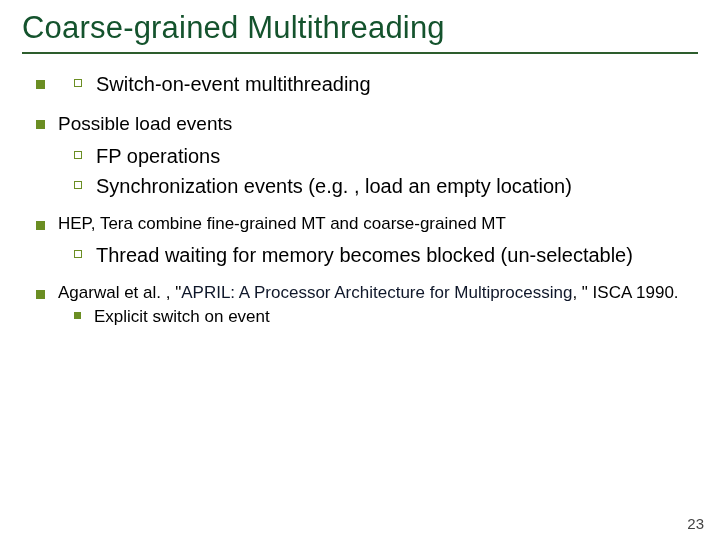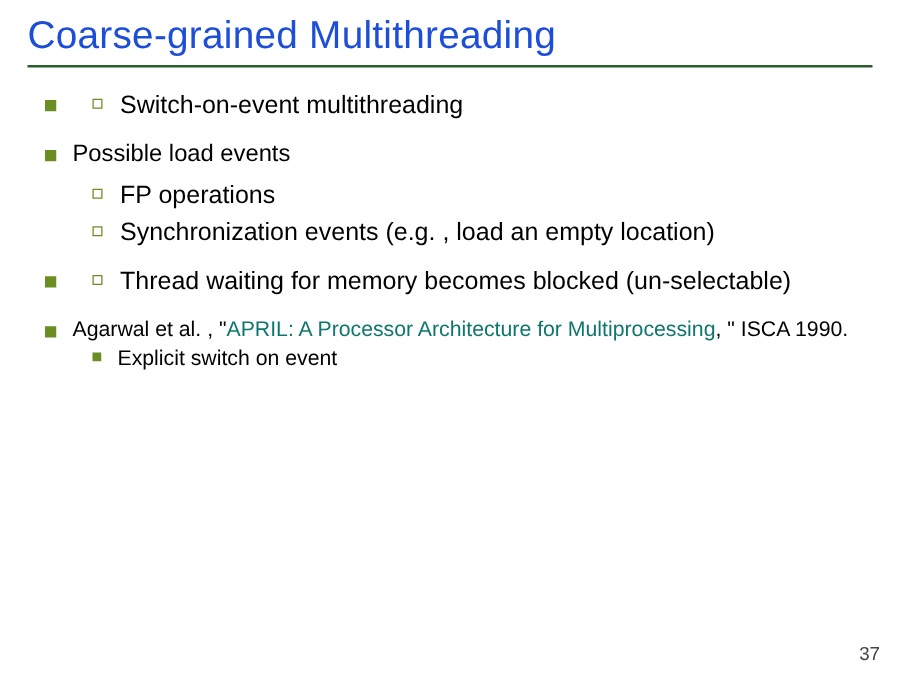--- a/index.html
+++ b/index.html
@@ -17,21 +17,21 @@
     box-sizing: border-box;
     width: 720px;
     height: 540px;
     padding: 10px 22px 0 22px;
     position: relative;
   }
   .title {
     font-family: Arial, Helvetica, sans-serif;
     font-size: 31px;
     font-weight: 400;
-    color: #1d4ed8;
+    color: #14532d;
     letter-spacing: 0.2px;
     margin: 0 0 6px 0;
   }
   .title-rule {
     border: none;
     border-top: 2px solid #2d5d2d;
     margin: 0 0 18px 0;
   }
   .content {
     font-size: 19px;
@@ -76,21 +76,21 @@
   .l3 > li::before {
     content: "";
     position: absolute;
     left: -20px;
     top: 6px;
     width: 7px;
     height: 7px;
     background: #6b8e23;
   }
 
-  .ref { color: #0f766e; }
+  .ref { color: #0f172a; }
 
   .pagenum {
     position: absolute;
     bottom: 8px;
     right: 16px;
     font-size: 15px;
     color: #444;
     font-family: Arial, sans-serif;
   }
 </style>
@@ -117,28 +117,29 @@
         <span>Possible load events</span>
         <ul class="l2">
           <li>FP operations</li>
           <li>Synchronization events (e.g. , load an empty location)</li>
         </ul>
       </li>
     </ul>
 
     <ul class="l1 small">
       <li>
+        <span>HEP, Tera combine fine-grained MT and coarse-grained MT</span>
         <ul class="l2">
           <li>Thread waiting for memory becomes blocked (un-selectable)</li>
         </ul>
       </li>
       <li>
         <span>Agarwal et al. , "</span><span class="ref">APRIL: A Processor Architecture for Multiprocessing</span><span>, " ISCA 1990.</span>
         <ul class="l3">
           <li>Explicit switch on event</li>
         </ul>
       </li>
     </ul>
 
   </div>
 
-  <div class="pagenum">37</div>
+  <div class="pagenum">23</div>
 </div>
 
 </body></html>

